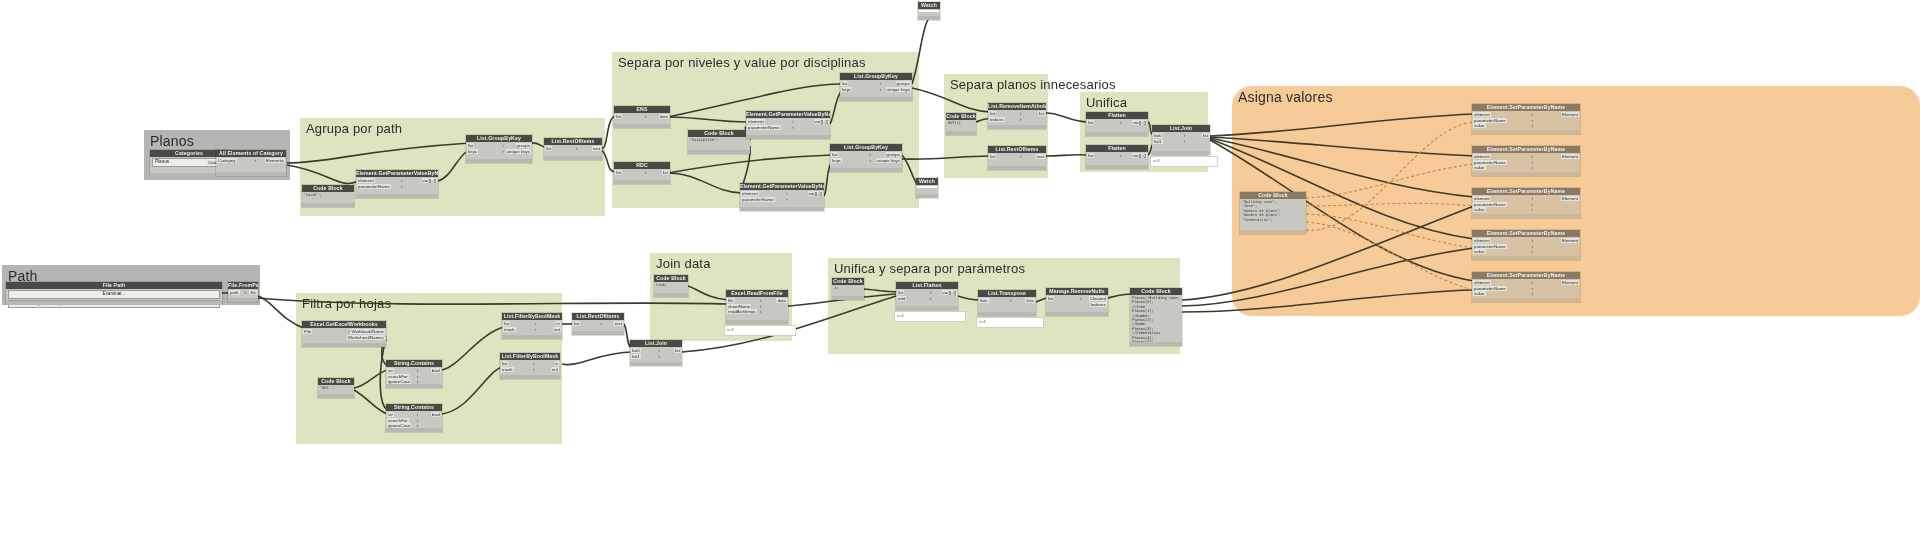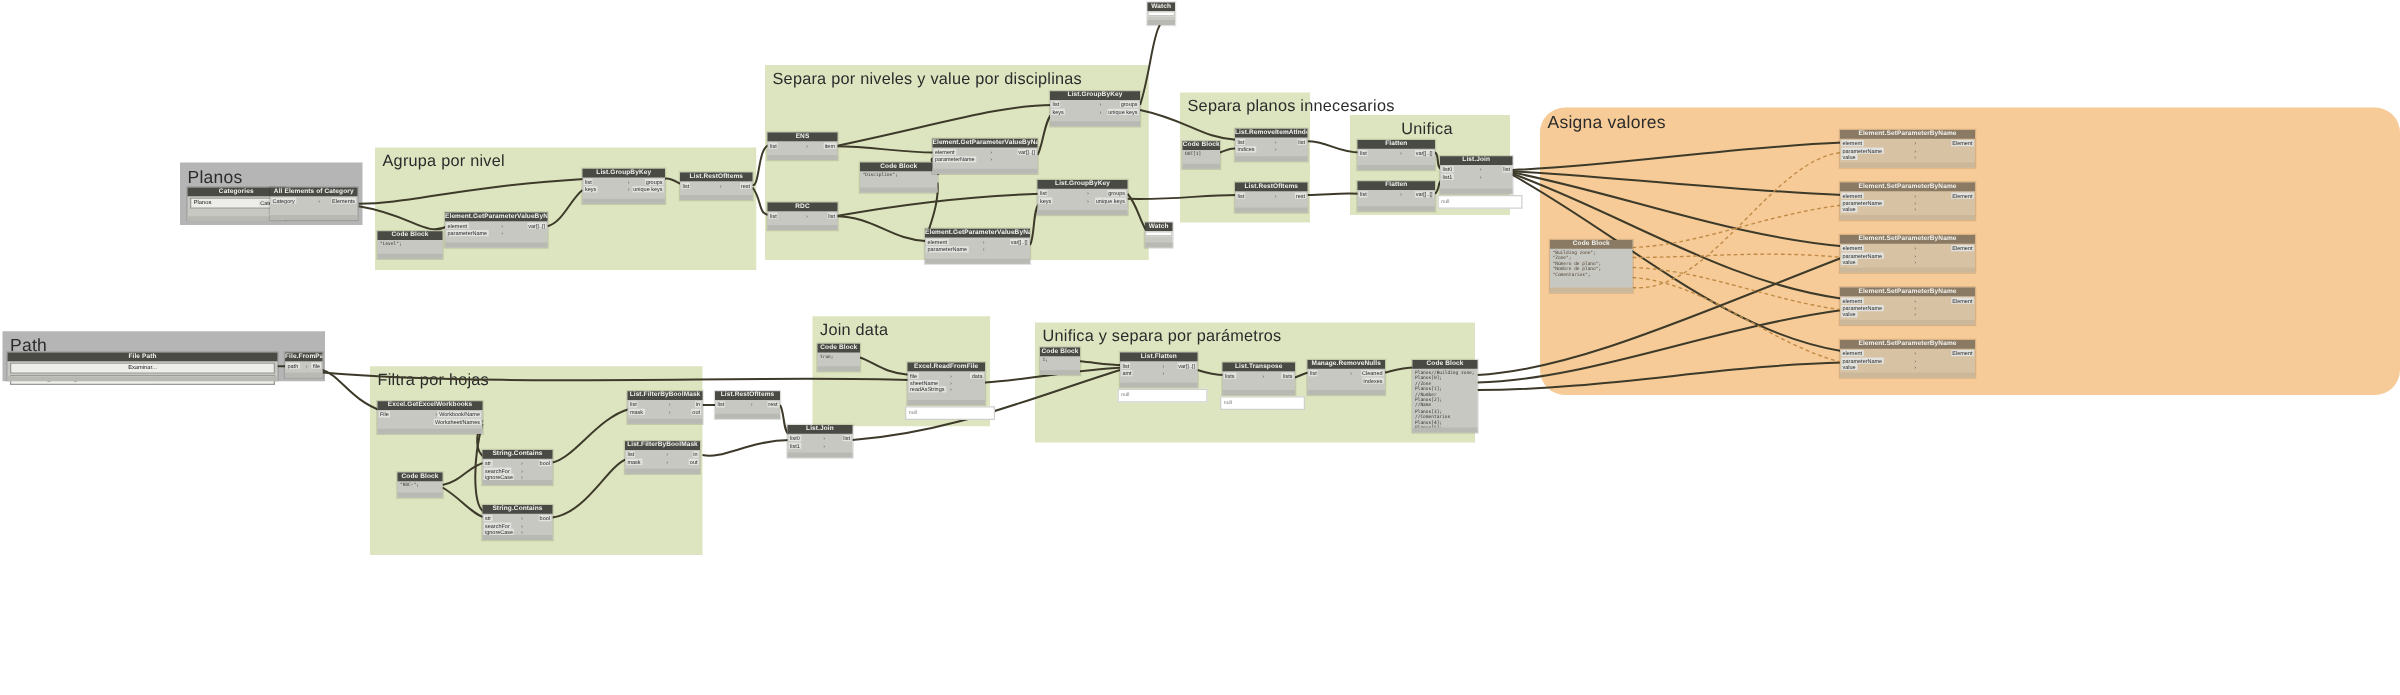--- a/index.html
+++ b/index.html
@@ -133,30 +133,30 @@
       <path d="M1306,222 C1366,226 1416,276 1474,290"></path>
       <path d="M1306,230 C1368,236 1418,126 1474,122"></path>
     </g>
   </svg>
 
   <div id="group-layer">
       <div class="group gray" style="left: 144px; top: 130px; width: 146px; height: 50px;">
         <div class="group-title" style="left: 6px; top: 3px;">Planos</div>
       </div>
       <div class="group green" style="left: 300px; top: 118px; width: 305px; height: 98px;">
-        <div class="group-title" style="left: 6px; top: 3px;">Agrupa por nivel</div>
+        <div class="group-title" style="left: 6px; top: 3px;">Agrupa por path</div>
       </div>
       <div class="group green" style="left: 612px; top: 52px; width: 307px; height: 156px;">
         <div class="group-title" style="left: 6px; top: 3px;">Separa por niveles y value por disciplinas</div>
       </div>
       <div class="group green" style="left: 944px; top: 74px; width: 104px; height: 104px;">
         <div class="group-title" style="left: 6px; top: 3px;">Separa planos innecesarios</div>
       </div>
       <div class="group green" style="left: 1080px; top: 92px; width: 128px; height: 80px;">
-        <div class="group-title" style="left: 6px; top: 3px; margin-left: 35px;">Unifica</div>
+        <div class="group-title" style="left: 6px; top: 3px;">Unifica</div>
       </div>
       <div class="group orange" style="left: 1232px; top: 86px; width: 688px; height: 230px; border-radius: 20px;">
         <div class="group-title" style="left: 6px; top: 3px;">Asigna valores</div>
       </div>
       <div class="group gray" style="left: 2px; top: 265px; width: 258px; height: 40px;">
         <div class="group-title" style="left: 6px; top: 3px;">Path</div>
       </div>
       <div class="group green" style="left: 296px; top: 293px; width: 266px; height: 151px;">
         <div class="group-title" style="left: 6px; top: 3px;">Filtra por hojas</div>
       </div>

